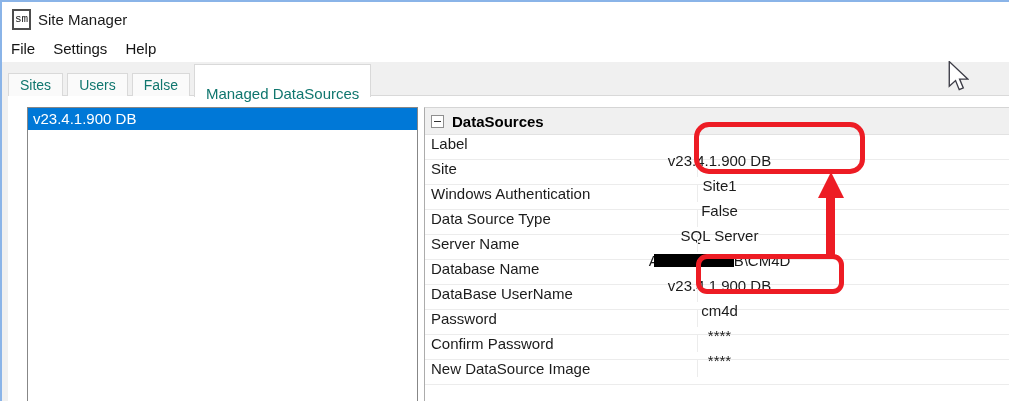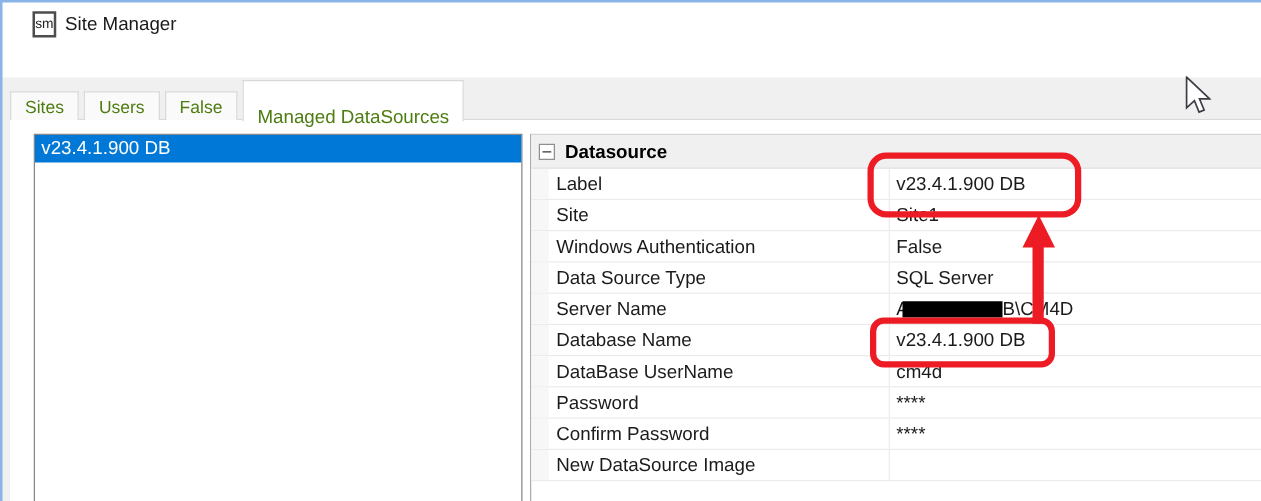--- a/index.html
+++ b/index.html
@@ -5,46 +5,46 @@
   html,body{margin:0;padding:0;background:#fff;}
   body{font-family:"Liberation Sans", sans-serif; -webkit-font-smoothing:antialiased;}
   .window{position:relative;width:1009px;height:401px;background:#fff;overflow:hidden;}
 
   
   .edge-top{position:absolute;left:0;top:0;width:1009px;height:2px;background:#8ab4e8;z-index:30;}
   .edge-left{position:absolute;left:0;top:0;width:2px;height:401px;background:#8ab4e8;z-index:30;}
 
   
   .titlebar{position:absolute;left:2px;top:2px;width:1007px;height:34px;background:#fff;display:flex;align-items:center;}
-  .app-icon{display:inline-flex;align-items:center;justify-content:center;width:19px;height:21px;border:2px solid #4d4d4d;margin-left:24px;font-size:11px;color:#222;box-sizing:border-box;}
+  .app-icon{display:inline-flex;align-items:center;justify-content:center;width:19px;height:21px;border:2px solid #4d4d4d;margin-left:10px;font-size:11px;color:#222;box-sizing:border-box;font-family:Liberation Mono, monospace;}
   .window-title{margin-left:7px;font-size:15px;color:#1a1a1a;}
 
   
   .menubar{position:absolute;left:2px;top:36px;width:1007px;height:26px;background:#fff;display:flex;align-items:center;}
   .menu-item{font-size:15px;color:#141414;padding:0 9px;line-height:26px;cursor:default;}
 
   
   .form-area{position:absolute;left:0;top:62px;width:1009px;height:339px;background:#f0f0f0;}
   .tabpage{position:absolute;left:8px;top:95px;width:1001px;height:306px;background:#fff;border-top:1px solid #d9d9d9;box-sizing:border-box;}
   .tabstrip{position:absolute;left:8px;top:62px;right:0;height:34px;display:flex;align-items:flex-end;z-index:2;}
-  .tab{height:23px;line-height:23px;background:#fafafa;border:1px solid #d9d9d9;border-bottom:none;padding:0 11px;font-size:14px;color:#4d7c0f;margin-right:4px;box-sizing:border-box;cursor:default;}
+  .tab{height:23px;line-height:23px;background:#fafafa;border:1px solid #d9d9d9;border-bottom:none;padding:0 11px;font-size:14px;color:#0f766e;margin-right:4px;box-sizing:border-box;cursor:default;}
   .tab.active{height:28px;line-height:26px;background:#fff;font-size:15px;margin-bottom:-1px;z-index:3;position:relative;padding:16px 11px;}
 
   
   .ds-list{position:absolute;left:27px;top:107px;width:391px;height:296px;background:#fff;border:1px solid #878787;box-sizing:border-box;z-index:4;}
   .list-item{height:22px;line-height:22px;font-size:15px;padding-left:5px;color:#1a1a1a;white-space:nowrap;cursor:default;}
   .list-item.selected{color:#fff;}
 
   
   .grid{position:absolute;left:424px;top:107px;width:585px;height:296px;background:#fff;border-left:1px solid #acacac;border-top:1px solid #d5d5d5;box-sizing:border-box;z-index:4;}
   .grid-header{height:26px;background:#f0f0f0;border-bottom:1px solid #e2e2e2;display:flex;align-items:center;position:relative;}
   .collapse-box{width:13px;height:13px;border:1px solid #8f8f8f;background:#fff;margin-left:6px;position:relative;box-sizing:border-box;cursor:default;}
   .collapse-box::after{content:"";position:absolute;left:2px;right:2px;top:5px;height:1px;background:#333;}
   .category-label{margin-left:8px;font-size:15px;font-weight:bold;color:#000;}
-  .grid-row{height:25px;display:flex;align-items:center;border-bottom:1px solid #ececec;box-sizing:border-box;cursor:default;}
+  .grid-row{height:25px;display:flex;align-items:center;border-bottom:1px solid #ececec;box-sizing:border-box;cursor:default;flex-direction:column;}
   .gutter{width:14px;align-self:stretch;background:#f7f7f7;}
   .cell-name{width:273px;padding-left:6px;font-size:15px;color:#1b1b1b;border-right:1px solid #ececec;align-self:stretch;display:flex;align-items:center;box-sizing:border-box;white-space:nowrap;}
   .cell-value{flex:1;padding-left:5px;font-size:15px;color:#1b1b1b;white-space:nowrap;display:flex;align-items:center;}
   .redaction{display:inline-block;width:80px;height:13px;margin-left:-5px;margin-right:0;vertical-align:middle;}
 
   
   .ann-rect{position:absolute;border-style:solid;border-width:5px;box-sizing:border-box;z-index:10;pointer-events:none;}
   .ann-rect-1{left:694px;top:122px;width:171px;height:52px;border-radius:15px;}
   .ann-rect-2{left:696px;top:254px;width:148px;height:40px;border-radius:11px;}
   .ann-line{position:absolute;left:826px;top:197px;width:9px;height:62px;z-index:10;pointer-events:none;}
@@ -57,38 +57,43 @@
 
 <div class="window">
   <div class="edge-top"></div>
   <div class="edge-left"></div>
 
   <div class="titlebar">
     <span class="app-icon">sm</span>
     <span class="window-title">Site Manager</span>
   </div>
 
+  <div class="menubar" id="menubar">
+      <span class="menu-item">File</span>
+      <span class="menu-item">Settings</span>
+      <span class="menu-item">Help</span>
+    </div>
 
   <div class="form-area"></div>
   <div class="tabpage"></div>
   <div class="tabstrip" id="tabstrip">
       <div class="tab">Sites</div>
       <div class="tab">Users</div>
       <div class="tab">False</div>
       <div class="tab active">Managed DataSources</div>
     </div>
 
   <div class="ds-list" id="ds-list">
       <div class="list-item selected" style="background: rgb(0, 120, 215);">v23.4.1.900 DB</div>
     </div>
 
   <div class="grid">
     <div class="grid-header">
       <span class="collapse-box"></span>
-      <span class="category-label">Datasource</span>
+      <span class="category-label">DataSources</span>
     </div>
     <div id="grid-rows">
         <div class="grid-row">
     <div class="gutter"></div>
     <div class="cell-name">Label</div>
     <div class="cell-value value">
             <span>v23.4.1.900 DB</span>
           </div>
   </div>
         <div class="grid-row">

